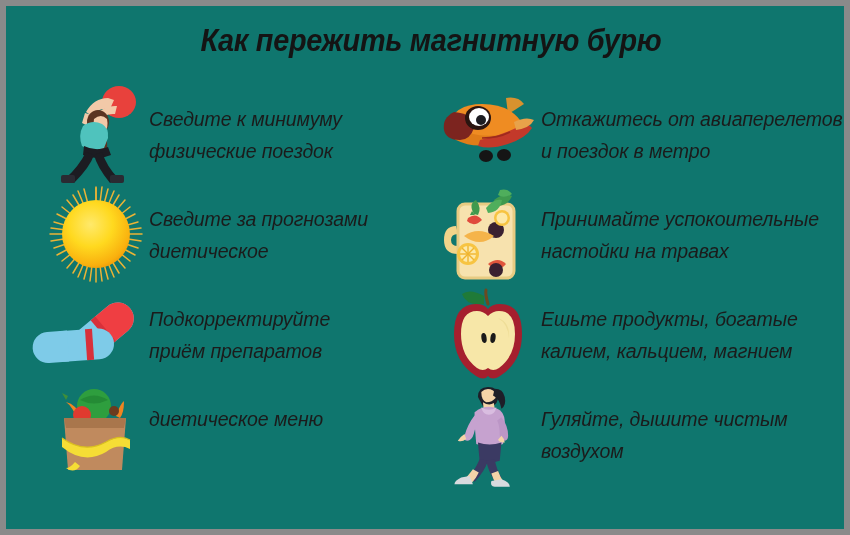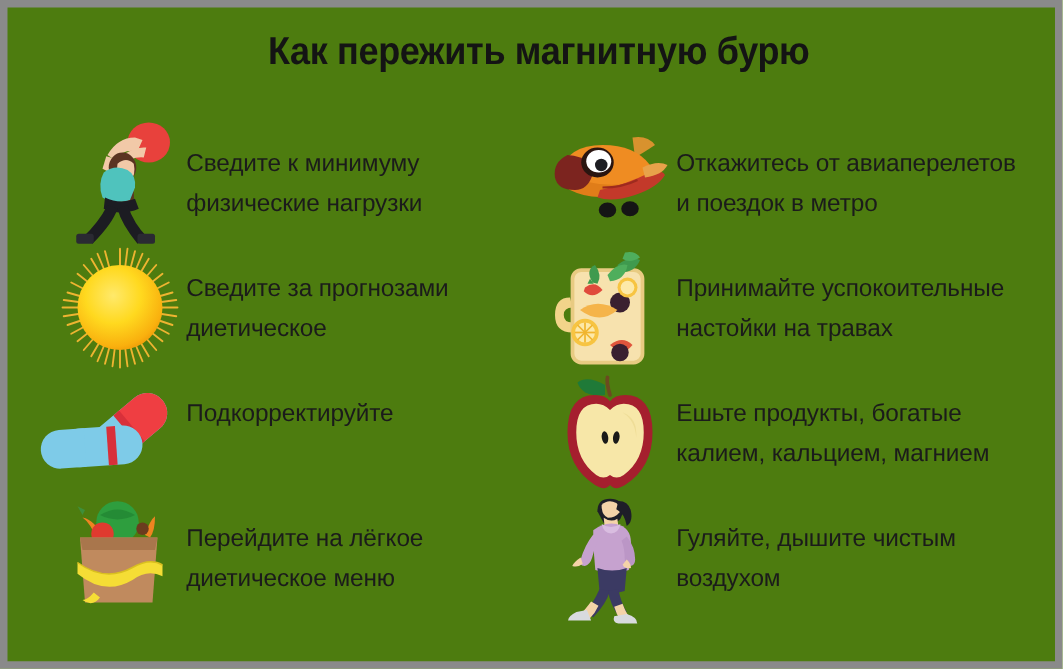--- a/index.html
+++ b/index.html
@@ -6,44 +6,45 @@
   html, body {
     margin: 0;
     padding: 0;
     background: #ffffff;
   }
   #poster {
     position: relative;
     width: 850px;
     height: 535px;
     box-sizing: border-box;
-    background: #4d7c0f;
+    background: #0f766e;
     border: 6px solid #8a8a8a;
     overflow: hidden;
     font-family: "Liberation Sans", "DejaVu Sans", sans-serif;
+    font-style: italic;
   }
   .title {
     position: absolute;
     left: 0;
     top: 17px;
     width: 850px;
     text-align: center;
     font-family: "Liberation Sans Narrow", "Liberation Sans", "DejaVu Sans", sans-serif;
     font-weight: bold;
     font-size: 31px;
     letter-spacing: -0.3px;
     color: #141414;
     transform: scaleX(0.93);
     transform-origin: 50% 50%;
     white-space: nowrap;
   }
   .grid {
     position: absolute;
     left: 0;
-    top: 88px;
+    top: 76px;
     width: 771px;
     height: 440px;
   }
   .col {
     position: absolute;
     top: 0;
     width: 419px;
     height: 440px;
   }
   .col-left  { left: 28px; }
@@ -106,21 +107,21 @@
             <path d="M41 44 q9 -7 19 -2 q7 4 6 14 l-4 10 q-13 4 -22 -2 q-4 -11 1 -20 z" fill="#4fc3bd"></path>
             <path d="M42 64 q12 6 24 1 l3 8 q-14 6 -28 0 z" fill="#1c1c22"></path>
             <path d="M44 70 q-7 14 -20 26 l8 5 q16 -16 20 -28 z" fill="#1c1c22"></path>
             <path d="M60 70 q5 15 16 26 l-8 5 q-13 -16 -16 -28 z" fill="#1c1c22"></path>
             <rect x="19" y="93" width="14" height="8" rx="2" fill="#2a2a32"></rect>
             <rect x="68" y="93" width="14" height="8" rx="2" fill="#2a2a32"></rect>
           </svg>
         </div>
         <div class="item-text">
           <span class="ln">Сведите к минимуму</span>
-          <span class="ln">физические нагрузки</span>
+          <span class="ln">физические поездок</span>
         </div>
       </div>
 
       <div class="row row-1">
         <div class="icon-box">
           <svg viewBox="0 0 108 104">
             <defs>
               <radialGradient id="sunGrad" cx="42%" cy="36%" r="68%">
                 <stop offset="0%" stop-color="#ffe96b"></stop>
                 <stop offset="48%" stop-color="#ffd91f"></stop>
@@ -191,20 +192,21 @@
             </g>
             <g transform="rotate(-4 48 62)">
               <rect x="6" y="47" width="66" height="31" rx="15.5" fill="#7ecbe8"></rect>
               <path d="M6 47 h20 v31 h-20 a15.5 15.5 0 0 1 0 -31 Z" fill="#7ecbe8"></path>
               <rect x="44" y="47" width="7" height="31" fill="#d8303a"></rect>
             </g>
           </svg>
         </div>
         <div class="item-text">
           <span class="ln">Подкорректируйте</span>
+          <span class="ln">приём препаратов</span>
         </div>
       </div>
 
       <div class="row row-3">
         <div class="icon-box">
           <svg viewBox="0 0 108 104">
             <circle cx="52" cy="24" r="17" fill="#2e9e3e"></circle>
             <path d="M38 18 q14 -9 28 0 q-14 7 -28 0z" fill="#1e7c2e" opacity="0.55"></path>
             <path d="M36 38 q-6 -14 -12 -18 q10 2 16 16z" fill="#ef8421"></path>
             <path d="M24 18 l-4 -7 l6 3z" fill="#3f8f3a"></path>
@@ -212,21 +214,20 @@
             <path d="M74 34 q4 -12 8 -15 q0 12 -4 17z" fill="#ef8421"></path>
             <circle cx="72" cy="29" r="5" fill="#6b3b1e"></circle>
             <path d="M22 36 h62 l-4 52 h-54 z" fill="#c08a5e"></path>
             <path d="M22 36 h62 l-2 10 h-58 z" fill="#a9764c"></path>
             <path d="M20 56 q22 16 44 4 q14 -8 24 -2 l0 9 q-12 -6 -24 3 q-22 13 -44 -5z" fill="#f5dd35"></path>
             <path d="M20 56 q22 16 44 4 q14 -8 24 -2" fill="none" stroke="#d9bf1f" stroke-width="1.2"></path>
             <path d="M24 86 q8 6 14 -2 l-5 -4 q-5 6 -9 6z" fill="#f5dd35"></path>
           </svg>
         </div>
         <div class="item-text">
-          <span class="ln">Перейдите на лёгкое</span>
           <span class="ln">диетическое меню</span>
         </div>
       </div>
     </div>
 
     <div class="col col-right">
 
       <div class="row row-1">
         <div class="icon-box">
           <svg viewBox="0 0 108 104">

